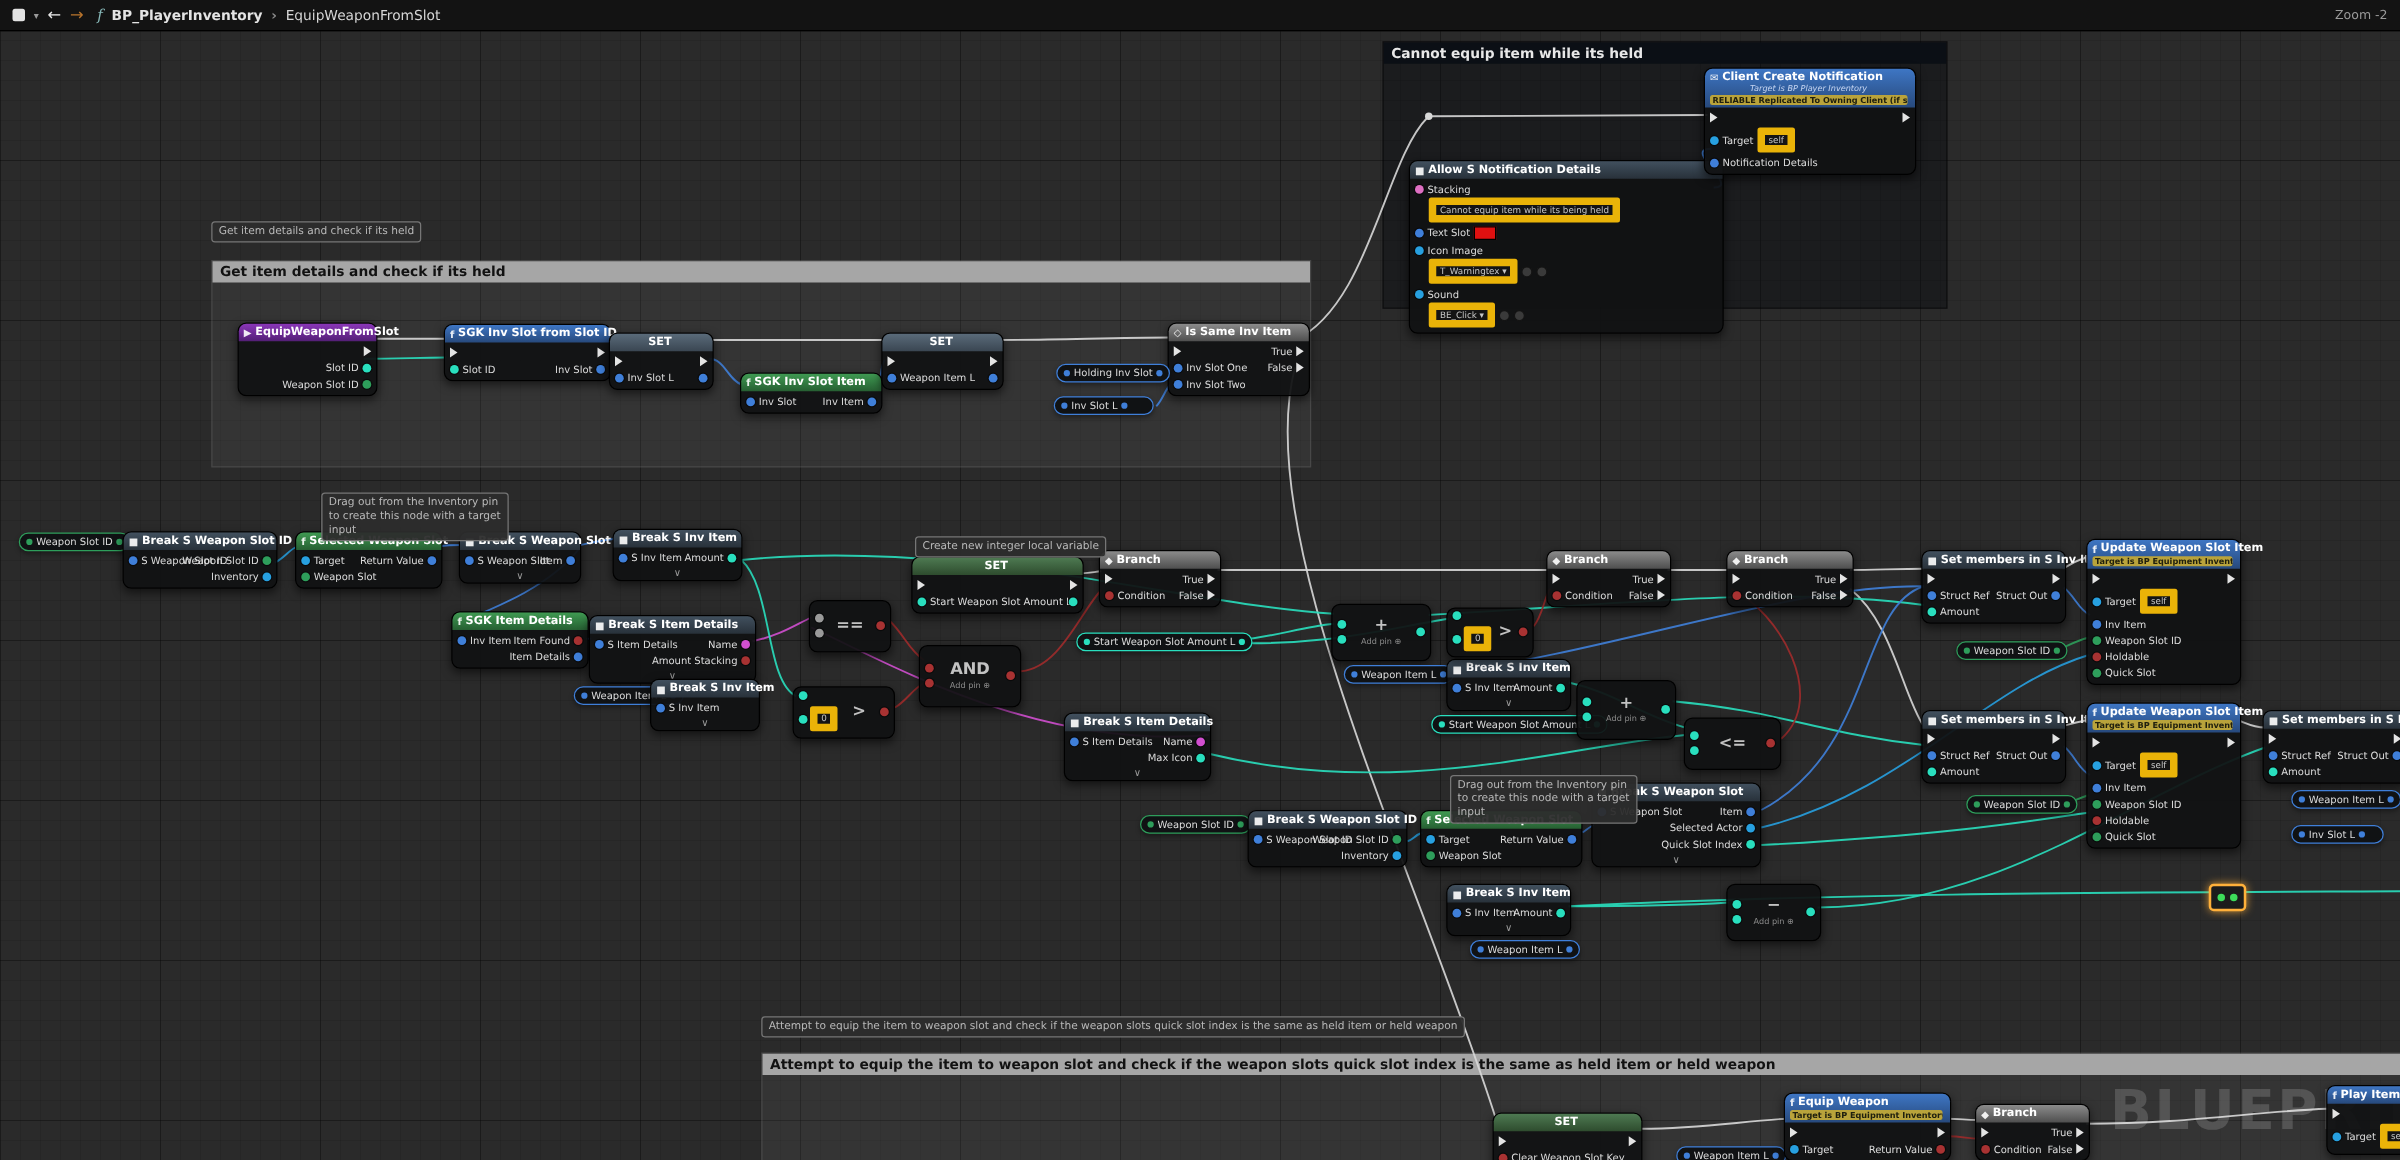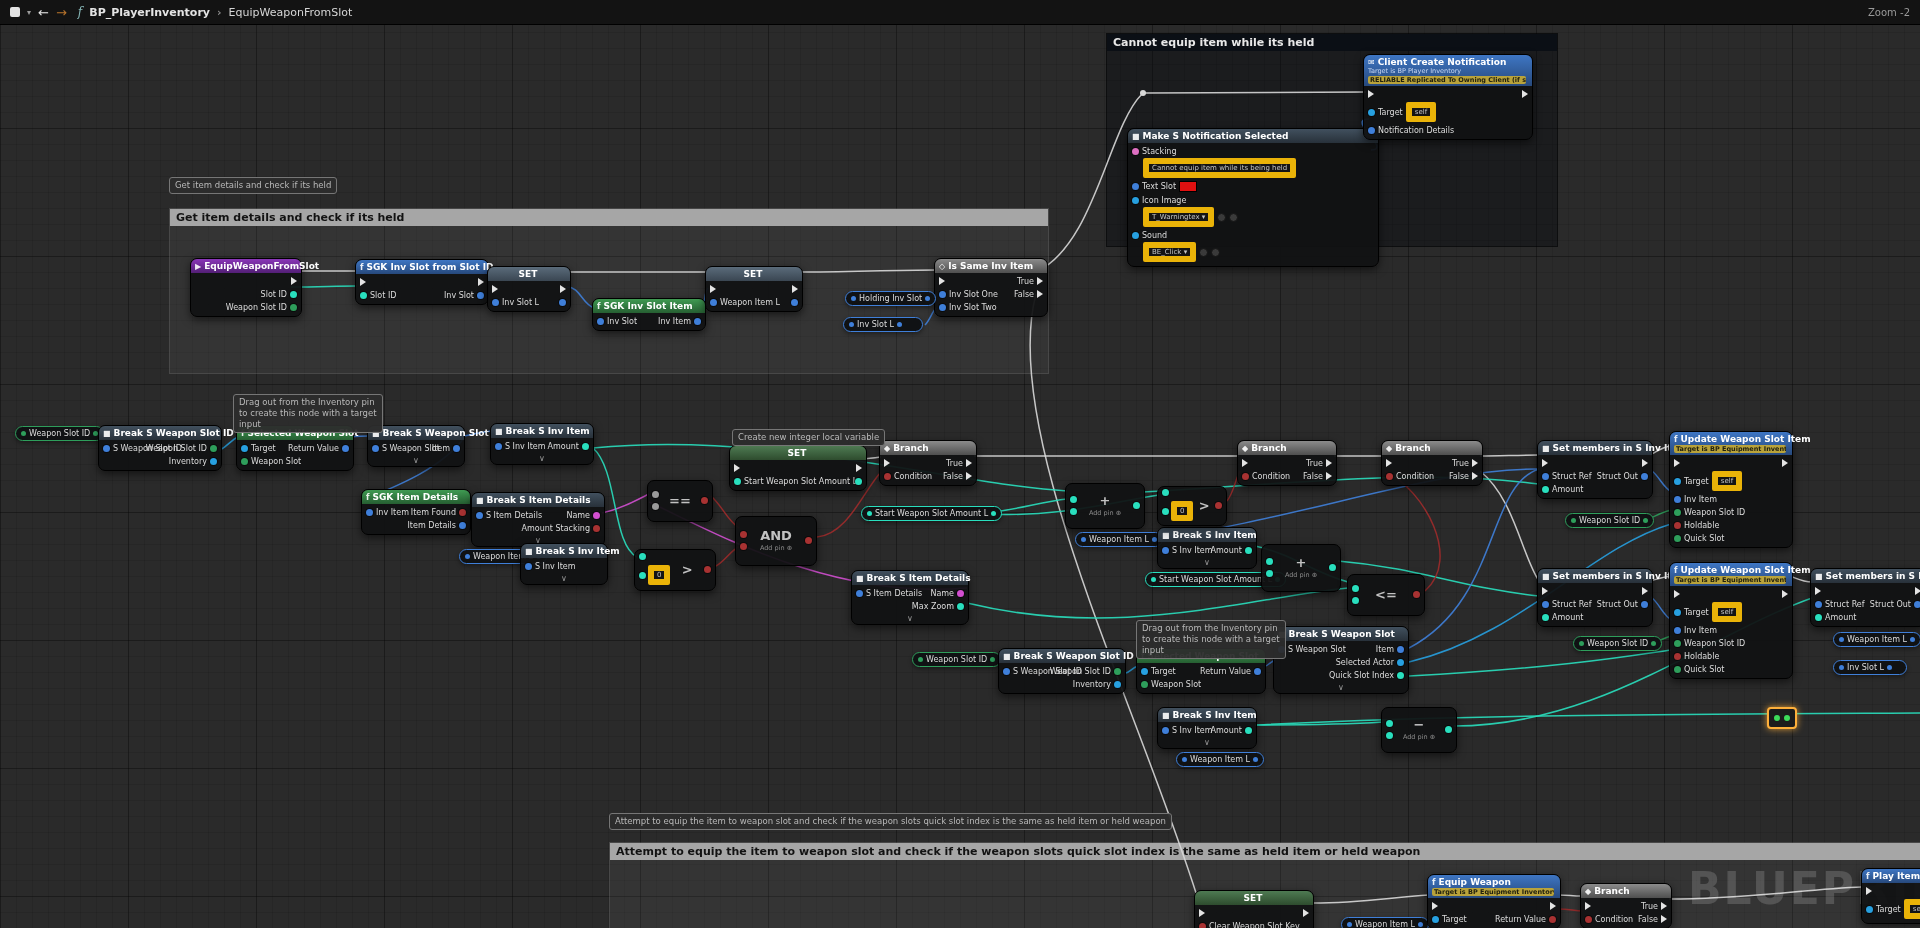--- a/index.html
+++ b/index.html
@@ -28,28 +28,28 @@
   .zoom{margin-left:auto;color:#9a9a9a;font-size:10px;}
   
   .comment{position:absolute;z-index:1;border:1px solid rgba(255,255,255,.10);}
   .comment .comment-header{font-weight:bold;font-size:11px;padding:2px 6px;white-space:nowrap;overflow:hidden;cursor:move;}
   .comment.light{background:rgba(150,150,150,.10);}
   .comment.light .comment-header{background:#a6a6a6;color:#121212;}
   .comment.dark{background:rgba(8,11,16,.45);border-color:rgba(0,0,0,.5);}
   .comment.dark .comment-header{background:#0b0f15;color:#e8e8e8;}
   
   .tooltip{position:absolute;z-index:5;background:rgba(44,44,44,.95);border:1px solid #767676;border-radius:3px;color:#b8b8b8;font-size:8.5px;padding:2px 5px;line-height:1.3;white-space:nowrap;}
-  .tooltip.wrap{white-space:normal;}
+  .tooltip.wrap{white-space:normal;margin-left:24px;}
   .tooltip.dim{opacity:.6;}
   
   .node{position:absolute;background:rgba(17,18,19,.94);border:1px solid #000;border-radius:7px;box-shadow:0 3px 8px rgba(0,0,0,.55);z-index:3;color:#cfcfcf;font-size:8px;}
   .nhead{border-radius:6px 6px 0 0;padding:2px 6px 2px 4px;color:#fff;}
   .nhead .trow{display:flex;align-items:center;gap:3px;white-space:nowrap;font-weight:bold;font-size:9px;}
   .nicon{font-size:8px;opacity:.9;}
-  .nsub{font-size:6.5px;color:#dde8ff;opacity:.85;white-space:nowrap;}
+  .nsub{font-size:6.5px;font-style:italic;color:#dde8ff;opacity:.85;white-space:nowrap;margin-left:32px;}
   .nwarn{font-size:6.5px;background:#b9a33b;color:#20200e;border-radius:2px;padding:0 2px;margin-top:1px;white-space:nowrap;font-weight:bold;max-width:100%;overflow:hidden;}
   .h-event{background:linear-gradient(180deg,#8a36b8,#531f76);}
   .h-fn{background:linear-gradient(180deg,#3e76c4,#27497c);}
   .h-pure{background:linear-gradient(180deg,#3f9a52,#265f32);}
   .h-macro{background:linear-gradient(180deg,#8b8b8b,#4f4f4f);}
   .h-break{background:linear-gradient(180deg,#41505e,#28313a);}
   .h-set{background:linear-gradient(180deg,#5a6b7a,#3a4652);}
   .h-setg{background:linear-gradient(180deg,#4e7a52,#2e4c2e);}
   .h-set .trow,.h-setg .trow{justify-content:center;}
   .nbody{display:flex;justify-content:space-between;gap:10px;padding:3px 4px 4px 4px;}
@@ -329,21 +329,21 @@
       </div>
       <div class="varget" style="left: 843px; top: 317px; min-width: 68px; border-color: rgb(63, 127, 217);">
         <span class="vdot" style="background: rgb(63, 127, 217);"></span>
         <span class="plabel">Inv Slot L</span>
         <span class="vdot" style="background: rgb(63, 127, 217);"></span>
       </div>
       <div class="node" style="left: 1127px; top: 128px; width: 250px;">
         <div class="nhead h-break">
           <div class="trow">
             <span class="nicon">■</span>
-            <span class="ntitle">Make S Notification Selected</span>
+            <span class="ntitle">Allow S Notification Details</span>
           </div>
         </div>
         <div class="nbody">
           <div class="col left">
             <div class="prow l">
               <span class="pdot" style="background: rgb(222, 111, 194);"></span>
               <span class="plabel">Stacking</span>
             </div>
             <div class="pfield-row">
               <span class="pfield">Cannot equip item while its being held</span>
@@ -714,21 +714,21 @@
               <span class="plabel">S Item Details</span>
             </div>
           </div>
           <div class="col right">
             <div class="prow r">
               <span class="pdot" style="background: rgb(210, 79, 208);"></span>
               <span class="plabel">Name</span>
             </div>
             <div class="prow r">
               <span class="pdot" style="background: rgb(41, 223, 190);"></span>
-              <span class="plabel">Max Zoom</span>
+              <span class="plabel">Max Icon</span>
             </div>
           </div>
         </div>
         <div class="nmore">∨</div>
       </div>
       <div class="node" style="left: 1065px; top: 483px; width: 78px; height: 44px;">
         <div class="opwrap">
           <div class="ocol">
             <div class="ofield">
               <span class="pdot" style="background: rgb(41, 223, 190);"></span>

